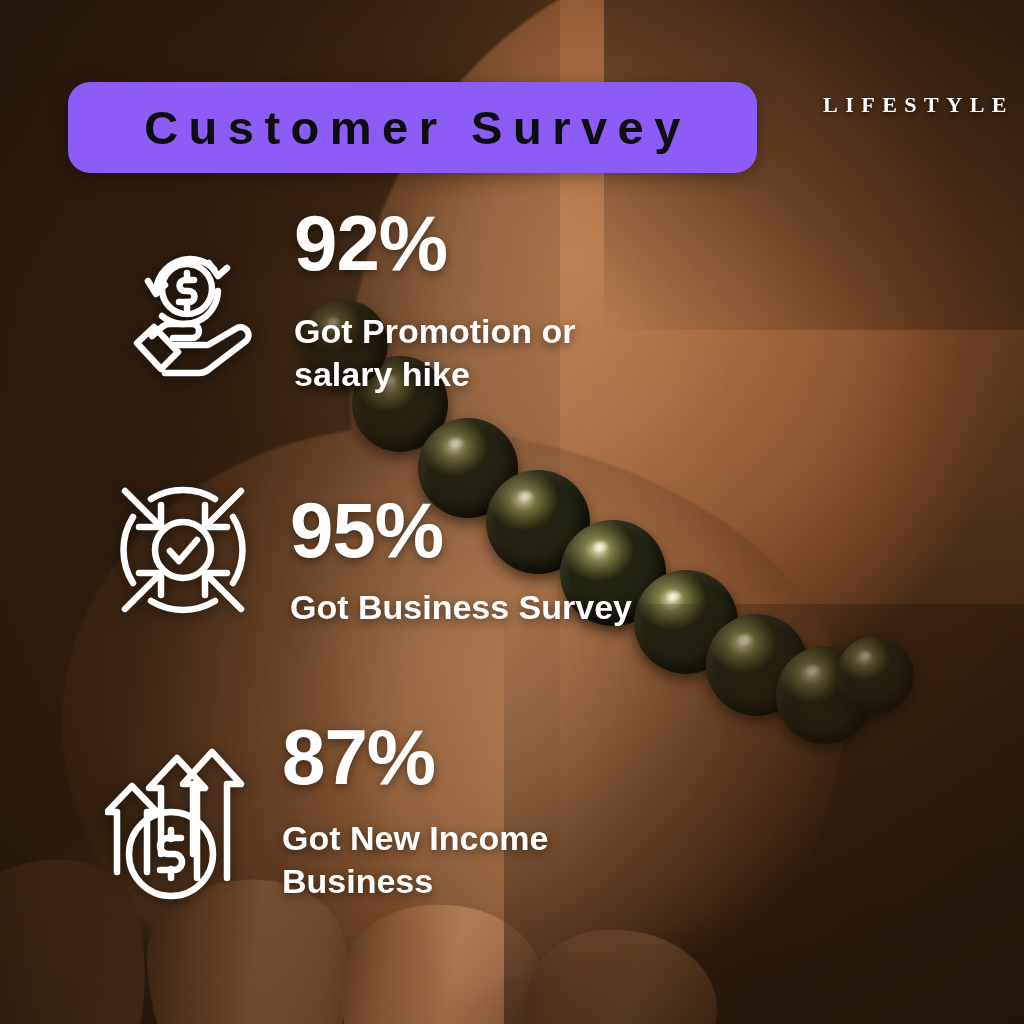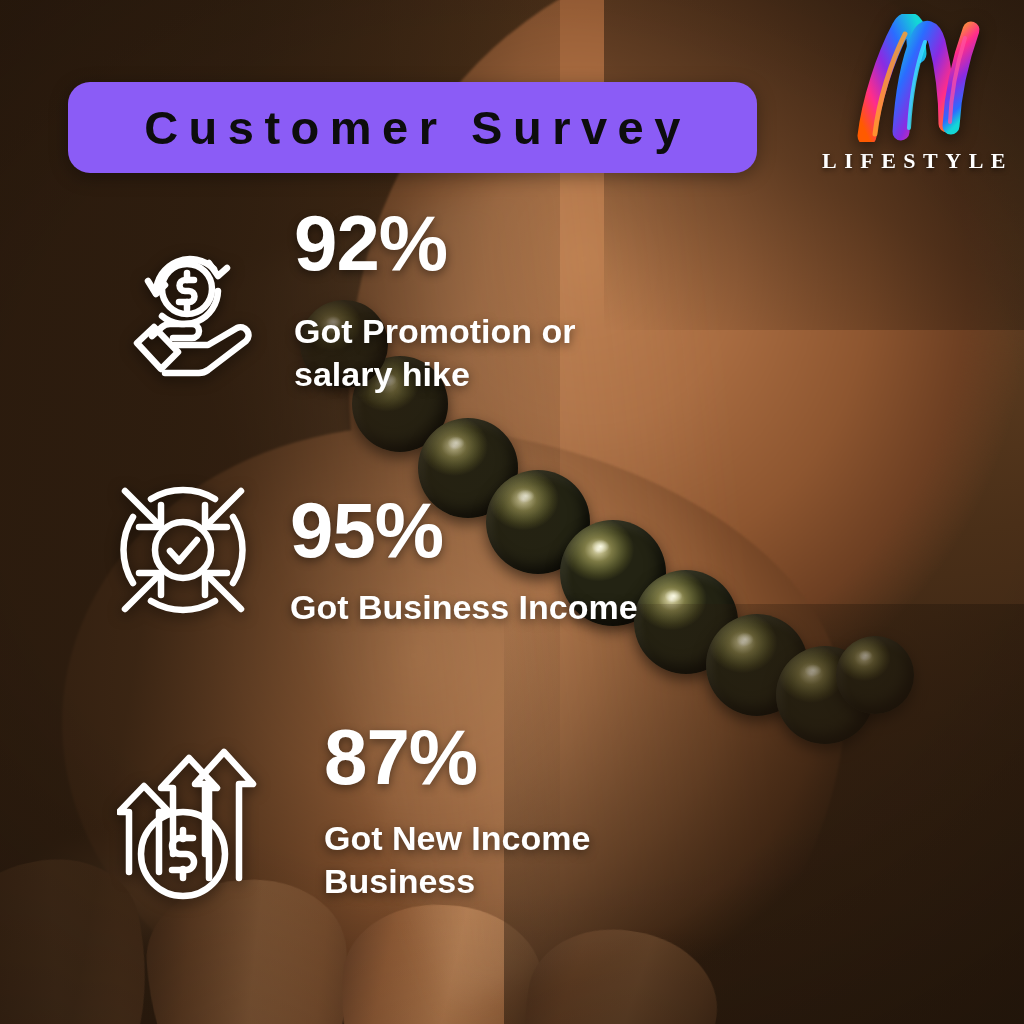--- a/index.html
+++ b/index.html
@@ -128,21 +128,21 @@
     color:#0d0d0d;
     letter-spacing:10.5px;
     white-space:nowrap;
     padding-left:10px;
   }
 
   
   .logo{
     position:absolute; right:12px; top:14px;
     width:196px; height:176px;
-    display:flex; flex-direction:column; align-items:center; justify-content:flex-start;
+    display:flex; align-items:center; justify-content:flex-start;
   }
   .logo-mark{ width:150px; height:128px; filter:drop-shadow(0 4px 8px rgba(0,0,0,.5)); }
   .logo-word{
     margin-top:6px;
     font-family:"Liberation Serif", serif;
     font-size:22px;
     font-weight:700;
     color:#ffffff;
     letter-spacing:7.5px;
     padding-left:7px;
@@ -151,21 +151,21 @@
 
   
   .stats{ position:absolute; left:0; top:0; width:100%; height:100%; }
   .stat-row{
     position:absolute;
     display:flex;
     align-items:flex-end;
   }
   .stat-row.r1{ left:112px; top:208px; }
   .stat-row.r2{ left:108px; top:470px; }
-  .stat-row.r3{ left:112px; top:722px;gap:30px; }
+  .stat-row.r3{ left:100px; top:722px; }
 
   .stat-icon{
     width:150px; height:160px;
     flex:0 0 150px;
     display:flex; align-items:flex-start; justify-content:center;
     filter:drop-shadow(0 3px 7px rgba(0,0,0,.55));
   }
   .stat-row.r2 .stat-icon{ height:160px; align-items:center; }
   .stat-icon svg{ display:block; }
 
@@ -304,21 +304,21 @@
           <polyline points="118,52 96,52 96,30"></polyline>
           <path d="M16 134 L52 98"></path>
           <polyline points="30,98 52,98 52,120"></polyline>
           <path d="M132 134 L96 98"></path>
           <polyline points="118,98 96,98 96,120"></polyline>
         </svg>
       </div>
       <div class="stat-body">
         <div class="stat-value">95%</div>
         <div class="stat-label">
-          <span>Got Business Income</span>
+          <span>Got Business Survey</span>
         </div>
       </div>
     </div>
 
     <div class="stat-row r3">
       <div class="stat-icon">
         <svg width="140" height="156" viewBox="0 0 140 156" fill="none" stroke="#ffffff" stroke-width="6.5" stroke-linecap="round" stroke-linejoin="round">
           <path d="M12 128 V68 H2 L27 42 L52 68 H42 V128"></path>
           <path d="M56 110 V44 H44 L72 14 L100 44 H88 V110"></path>
           <path d="M104 124 V30 H90 L119 -2 L148 30 H134 V124" transform="translate(-12,10)"></path>

